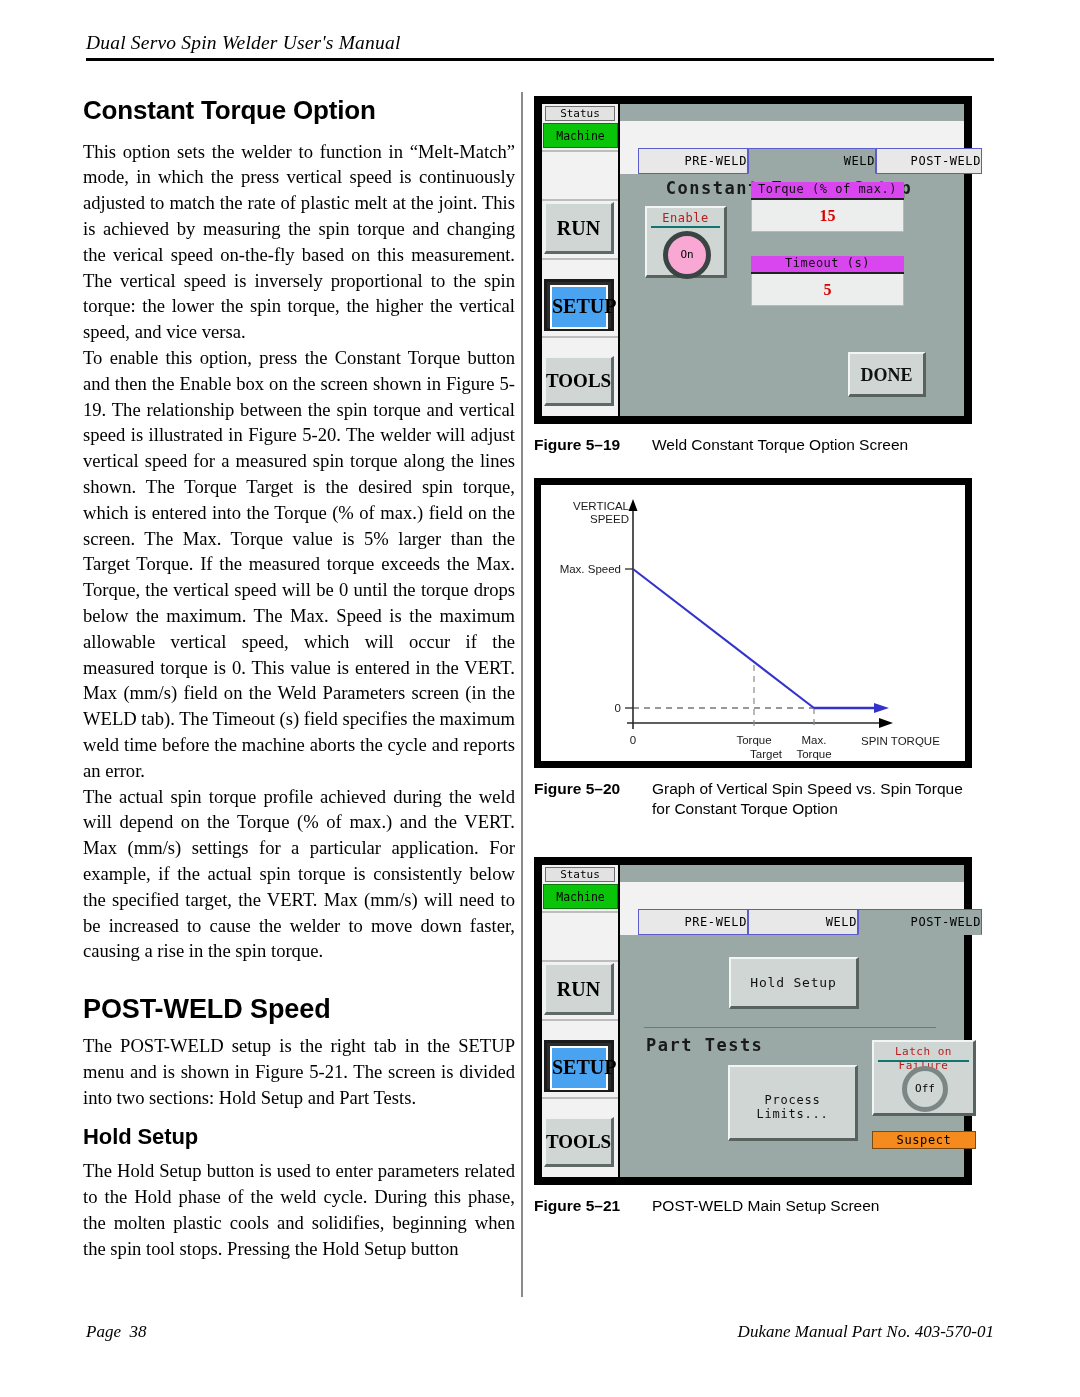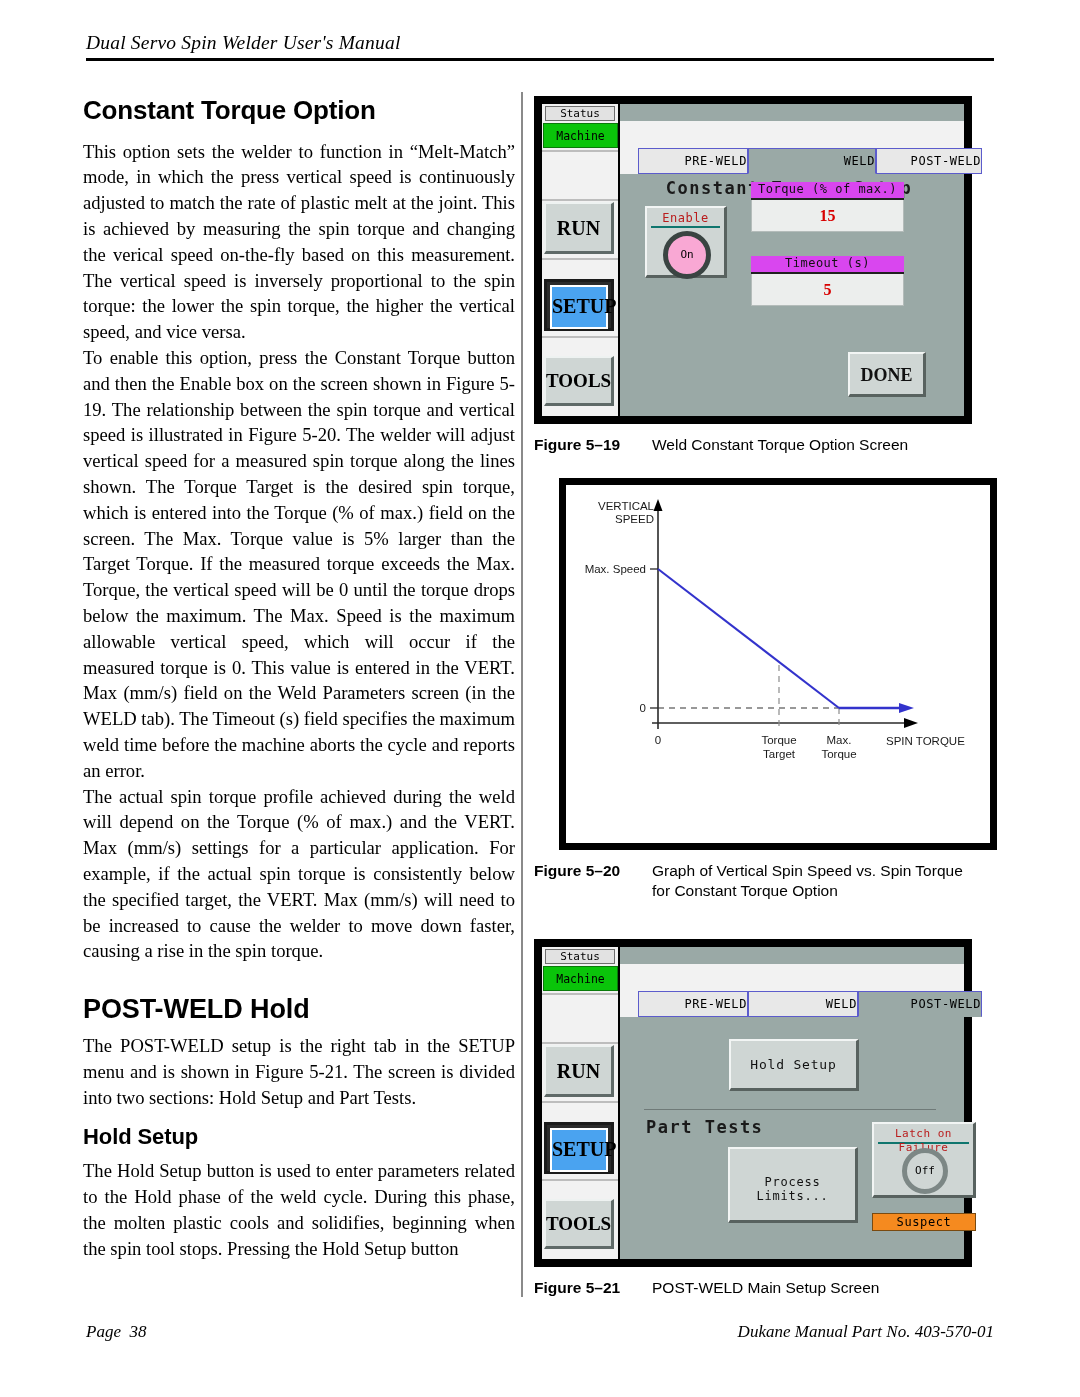--- a/index.html
+++ b/index.html
@@ -142,21 +142,21 @@
   </div>
 
   <div class="coldiv"></div>
 
   <div class="lcol">
     <h1 class="head">Constant Torque Option</h1>
     <p class="body">This option sets the welder to function in “Melt-Match” mode, in which the press vertical speed is continuously adjusted to match the rate of plastic melt at the joint. This is achieved by measuring the spin torque and changing the verical speed on-the-fly based on this measurement. The vertical speed is inversely proportional to the spin torque:  the lower the spin torque, the higher the vertical speed, and vice versa.</p>
     <p class="body">To enable this option, press the Constant Torque button and then the Enable box on the screen shown in Figure 5-19. The relationship between the spin torque and vertical speed is illustrated in Figure 5-20. The welder will adjust vertical speed for a measured spin torque along the lines shown. The Torque Target is the desired spin torque, which is entered into the Torque (% of max.) field on the screen. The Max. Torque value is 5% larger than the Target Torque. If the measured torque exceeds the Max. Torque, the vertical speed will be 0 until the torque drops below the maximum. The Max. Speed is the maximum allowable vertical speed, which will occur if the measured torque is 0. This value is entered in the VERT. Max (mm/s) field on the Weld Parameters screen (in the WELD tab). The Timeout (s) field specifies the maximum weld time before the machine aborts the cycle and reports an error.</p>
     <p class="body">The actual spin torque profile achieved during the weld will depend on the Torque (% of max.) and the VERT. Max (mm/s) settings for a particular application. For example, if the actual spin torque is consistently below the specified target, the VERT. Max (mm/s) will need to be increased to cause the welder to move down faster, causing a rise in the spin torque.</p>
     <div class="bigspace"></div>
-    <h2 class="sub" style="font-size:27px;">POST-WELD Hold</h2>
+    <h2 class="sub" style="font-size:27px;">POST-WELD Speed</h2>
     <p class="body">The POST-WELD setup is the right tab in the SETUP menu and is shown in Figure 5-21. The screen is divided into two sections: Hold Setup and Part Tests.</p>
     <h2 class="sub">Hold Setup</h2>
     <p class="body">The Hold Setup button is used to enter parameters related to the Hold phase of the weld cycle. During this phase, the molten plastic cools and solidifies, beginning when the spin tool stops. Pressing the Hold Setup button</p>
   </div>
 
   <div class="rcol">
 
     <div class="figwrap">
       <div class="hmi" style="width:438px;height:328px;">
         <div class="hmi-inner">
@@ -208,21 +208,21 @@
         </div>
       </div>
 
       <div class="figcap">
         <span class="num">Figure 5–19</span>
         <span class="cap">Weld Constant Torque Option Screen</span>
       </div>
     </div>
 
     <div class="figwrap" style="margin-top:23px;">
-      <div class="graphbox" style="width:438px;height:372px;margin-left:25px;">
+      <div class="graphbox" style="width:438px;height:290px;">
         <div class="gi">
           <svg width="424" height="276" viewBox="0 0 424 276">
 
             <line x1="92" y1="22" x2="92" y2="244" stroke="#2a2a2a" stroke-width="1.6"></line>
             <polygon points="92,14 87.5,26 96.5,26" fill="#000"></polygon>
 
             <line x1="86" y1="238" x2="344" y2="238" stroke="#2a2a2a" stroke-width="1.6"></line>
             <polygon points="352,238 338,233 338,243" fill="#000"></polygon>
 
             <line x1="84" y1="84" x2="92" y2="84" stroke="#2a2a2a" stroke-width="1.3"></line>
@@ -236,21 +236,21 @@
             <line x1="273" y1="223" x2="335" y2="223" stroke="#3333cc" stroke-width="2.4"></line>
             <polygon points="348,223 333,218 333,228" fill="#3333cc"></polygon>
           </svg>
 
           <div class="glabel" style="left:30px;top:15px;text-align:right;width:58px;">VERTICAL</div>
           <div class="glabel" style="left:30px;top:28px;text-align:right;width:58px;">SPEED</div>
           <div class="glabel" style="left:2px;top:78px;text-align:right;width:78px;">Max. Speed</div>
           <div class="glabel" style="left:2px;top:217px;text-align:right;width:78px;">0</div>
           <div class="glabel" style="left:82px;top:249px;width:20px;text-align:center;">0</div>
           <div class="glabel" style="left:175px;top:249px;width:76px;text-align:center;">Torque</div>
-          <div class="glabel" style="left:175px;top:263px;width:76px;text-align:center;">Target</div>
+          <div class="glabel" style="left:187px;top:263px;width:76px;text-align:center;">Target</div>
           <div class="glabel" style="left:238px;top:249px;width:70px;text-align:center;">Max.</div>
           <div class="glabel" style="left:238px;top:263px;width:70px;text-align:center;">Torque</div>
           <div class="glabel" style="left:320px;top:250px;width:104px;font-size:11.5px;">SPIN TORQUE</div>
         </div>
       </div>
 
       <div class="figcap">
         <span class="num">Figure 5–20</span>
         <span class="cap">Graph of Vertical Spin Speed vs. Spin Torque for Constant Torque Option</span>
       </div>

